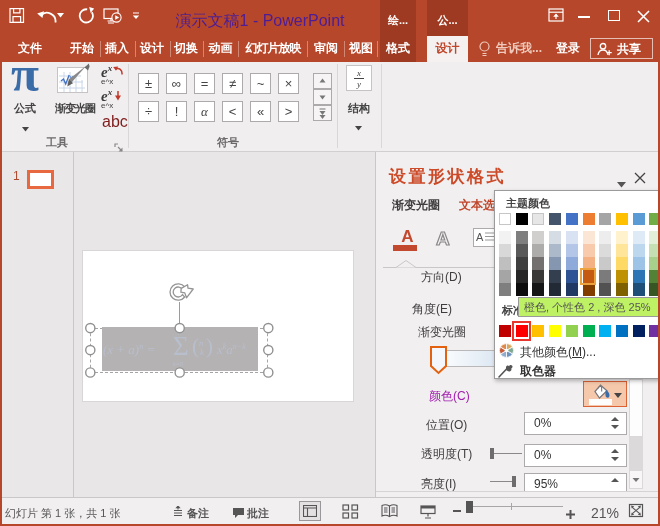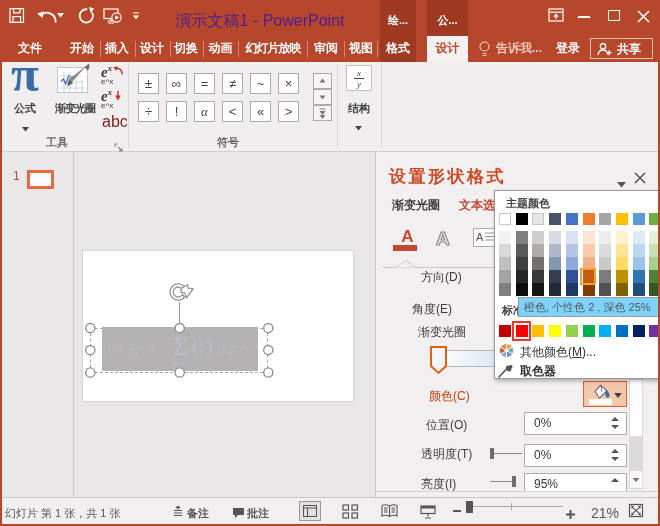--- a/index.html
+++ b/index.html
@@ -21,21 +21,21 @@
 #leftpanel{left:2px;top:152px;width:72px;height:345px;background:#E9E7E8;border-right:1px solid #C9C7C8}
 #canvas{left:75px;top:152px;width:300px;height:345px;background:#E8E6E7}
 #slide{left:83px;top:251px;width:270px;height:150px;background:#fff;box-shadow:0 0 0 1px #D8D6D7}
 #rightpane{left:375px;top:152px;width:283px;height:345px;background:#F1EFF0;border-left:1px solid #C9C7C8}
 #statusbar{left:0;top:497px;width:660px;height:27px;background:#F1EFF0;border-top:1px solid #C9C7C8;color:#565556;font-size:11px}
 .winborder{background:#B7472A}
 .spinbox{left:524px;width:103px;height:23px;background:#fff;border:1px solid #ACAAAB;font-size:12px;color:#333;line-height:21px;padding-left:9px}
 .spinarrows{left:608px;width:14px}
 #popup{left:494px;top:190px;width:166px;height:189px;background:#fff;border:1px solid #9B9B9B;border-right:none;box-shadow:1px 2px 4px rgba(0,0,0,.28)}
 .sw{position:absolute;width:12px}
-#tooltip{left:518px;top:297px;width:142px;height:20px;background:#7dd3fc;border:1px solid #9A9A9A;border-right:none;font-size:11px;color:#575757;line-height:18px;padding-left:5px;white-space:nowrap;overflow:hidden}
+#tooltip{left:518px;top:297px;width:142px;height:20px;background:#bef264;border:1px solid #9A9A9A;border-right:none;font-size:11px;color:#575757;line-height:18px;padding-left:5px;white-space:nowrap;overflow:hidden}
 .hline{position:absolute;background:#C9C7C8}
 .cjk{white-space:nowrap}
 </style></head>
 <body>
 <div class="ab" id="titlebar"></div>
 <div class="ab" id="title">演示文稿1 - PowerPoint</div>
 
 <div class="ab qat" style="left:9px;top:7px">
     <svg width="16" height="17" viewBox="0 0 16 17">
       <g fill="none" stroke="#fff" stroke-width="1.2">
@@ -277,21 +277,21 @@
   </svg>
 
 <div class="ab cjk" style="left:421px;top:269px;font-size:12px;color:#3F3D3E">方向(D)</div>
 <div class="ab cjk" style="left:412px;top:301px;font-size:12px;color:#3F3D3E">角度(E)</div>
 <div class="ab cjk" style="left:418px;top:324px;font-size:12px;color:#3F3D3E">渐变光圈</div>
 
 <div class="ab" style="left:438px;top:350px;width:100px;height:17px;background:linear-gradient(90deg,#FDFEFF,#C5D7EA);border:1px solid #B9B7B8"></div>
 <svg class="ab" style="left:429px;top:345px" width="19" height="30" viewBox="0 0 19 30">
     <path d="M2 2 h15 v19 l-7.5 7 L2 21z" fill="#F3F6FA" stroke="#E3610F" stroke-width="2"></path>
   </svg>
-<div class="ab cjk" style="left:429px;top:388px;font-size:12px;color:#c2410c">颜色(C)</div>
+<div class="ab cjk" style="left:429px;top:388px;font-size:12px;color:#a21caf">颜色(C)</div>
 
 <div class="ab" style="left:583px;top:381px;width:44px;height:26px;background:#F5C8AC;border:1px solid #DC6234">
  <svg width="24" height="17" viewBox="0 0 24 17" style="position:absolute;left:4px;top:2px">
       <path d="M7 7.5 L12.5 1.2 L19 6.8 L11.5 14z" fill="#fff" stroke="#77757A" stroke-width="1.2"></path>
       <path d="M10.2 4.6 C10.2 2.2 13.4 1.4 13.6 4.0 L13.7 7.5" fill="none" stroke="#77757A" stroke-width="1.1"></path>
       <path d="M18 6 C21 8 22 10.5 21.3 12.4 C20.6 14.2 18.2 14 17.7 12.2 C17.2 10.5 17.4 8.3 18 6z" fill="#3A6CA8"></path>
     </svg>
  <div style="position:absolute;left:5px;top:17px;width:23px;height:6px;background:#FDFDFD"></div>
  <svg width="8" height="6" viewBox="0 0 8 6" style="position:absolute;left:30px;top:11px">
       <path fill="#444" d="M0 0h8L4 5z"></path>

